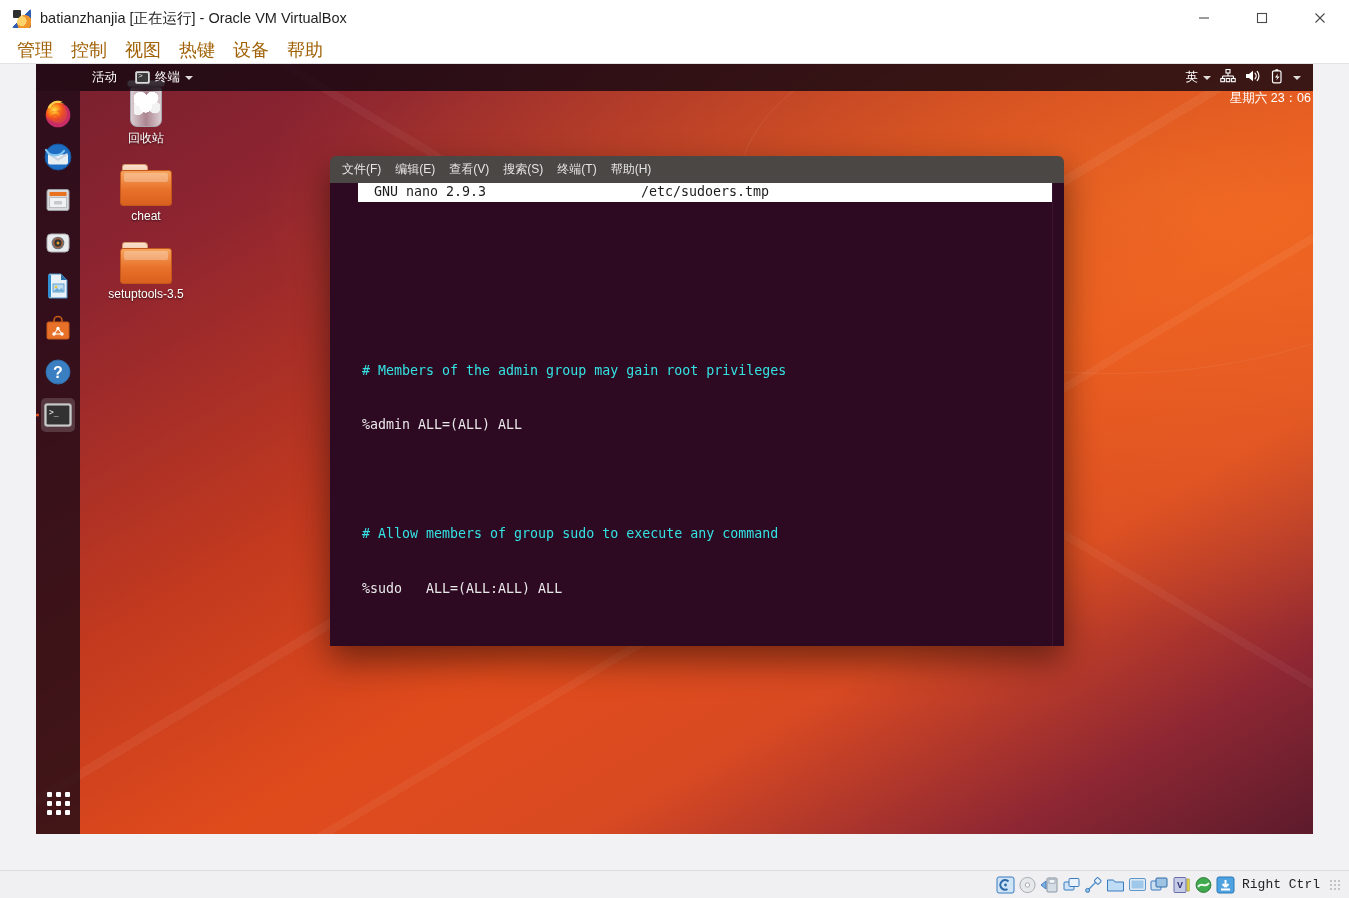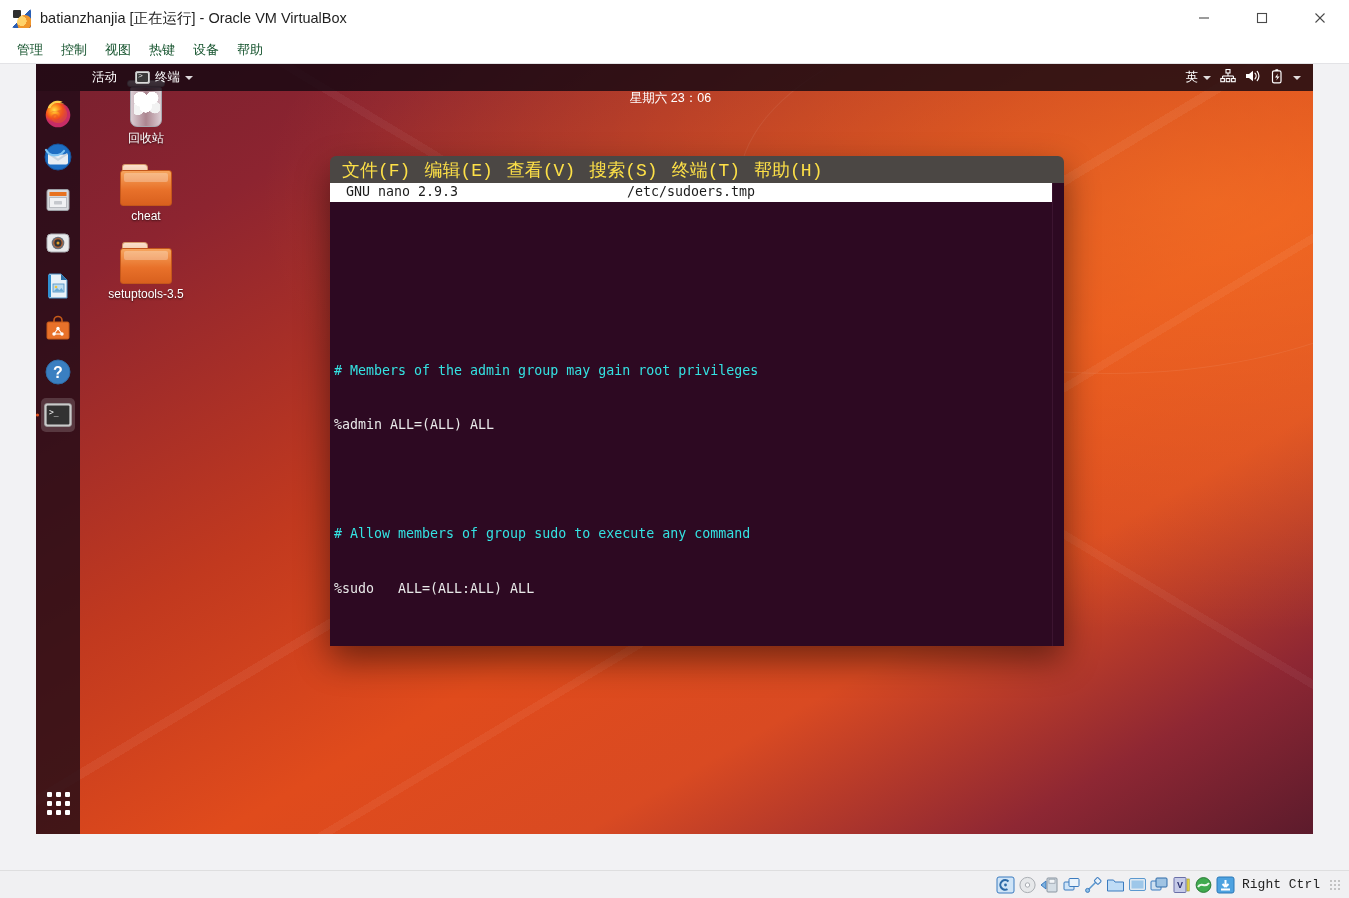--- a/index.html
+++ b/index.html
@@ -59,22 +59,22 @@
   
   #vbox-menubar {
     height: 28px; flex: 0 0 28px;
     display: flex; align-items: center;
     background: #ffffff;
     padding-left: 8px;
     border-bottom: 1px solid #e3e3e6;
   }
   .vb-menu-item {
     padding: 3px 9px;
-    font-size: 13px;
-    color: #14532d;
+    font-size: 18px;
+    color: #a16207;
     cursor: default;
   }
 
   
   #guest-wrap {
     flex: 1 1 auto;
     position: relative;
     background: #f2f2f4;
     padding: 6px 13px 0 36px;
   }
@@ -154,21 +154,21 @@
   }
   #term-mini-icon::after {
     content:">"; position:absolute; left:2px; top:-1px;
     color:#e8e8e8; font-size:8px; font-family:"Liberation Mono",monospace;
   }
   .caret-down {
     width:0;height:0;border-left:4px solid transparent;border-right:4px solid transparent;
     border-top:4px solid rgba(255,255,255,.85);
   }
   #panel-clock {
-    position:absolute; left:0; right:8px; text-align:center;
+    position:absolute; left:0; right:2px; text-align:right;
     font-size:12.5px; color:#fff; pointer-events:none;margin-top:42px;
   }
   #panel-right {
     margin-left:auto; display:flex; align-items:center; gap:9px; padding-right:12px;
   }
   #panel-ime { display:flex; align-items:center; gap:5px; }
 
   
   #dock {
     position: absolute; left: 0; top: 27px; bottom: 0; width: 44px;
@@ -275,36 +275,37 @@
   .term-btn .bar { width:7px; height:1.5px; background:#efefef; display:block; }
   .term-btn .sq { width:7px; height:7px; border:1.5px solid #efefef; display:block; }
 
   #term-menubar {
     height: 27px; flex: 0 0 27px;
     background: #4b4744;
     display: flex; align-items: center;
     padding-left: 6px; gap: 2px;
   }
   .tmenu {
-    padding: 2px 6px; font-size: 18px; color: #fde047; white-space: nowrap; font-family: Liberation Mono, monospace;
+    padding: 2px 6px; font-size: 12px; color: #e5e5e5; white-space: nowrap;
   }
 
   #term-body {
     flex: 1 1 auto;
     position: relative;
     background: #2d0922;
     display: flex;
   }
   #term-text {
     flex: 1 1 auto;
     position: relative;
     font-family: "DejaVu Sans Mono", "Liberation Mono", monospace;
     font-size: 13.3px;
     line-height: 18.2px;
     color: #e4e4e4;
+    padding-left: 28px;
   }
   #term-scrollbar {
     flex: 0 0 12px;
     background: #2d0922;
     border-left: 1px solid #3c1430;
   }
   #term-scrollbar .thumb {
     width: 100%; height: 100%; background: #4a1c3b; opacity:.0;
   }
 

